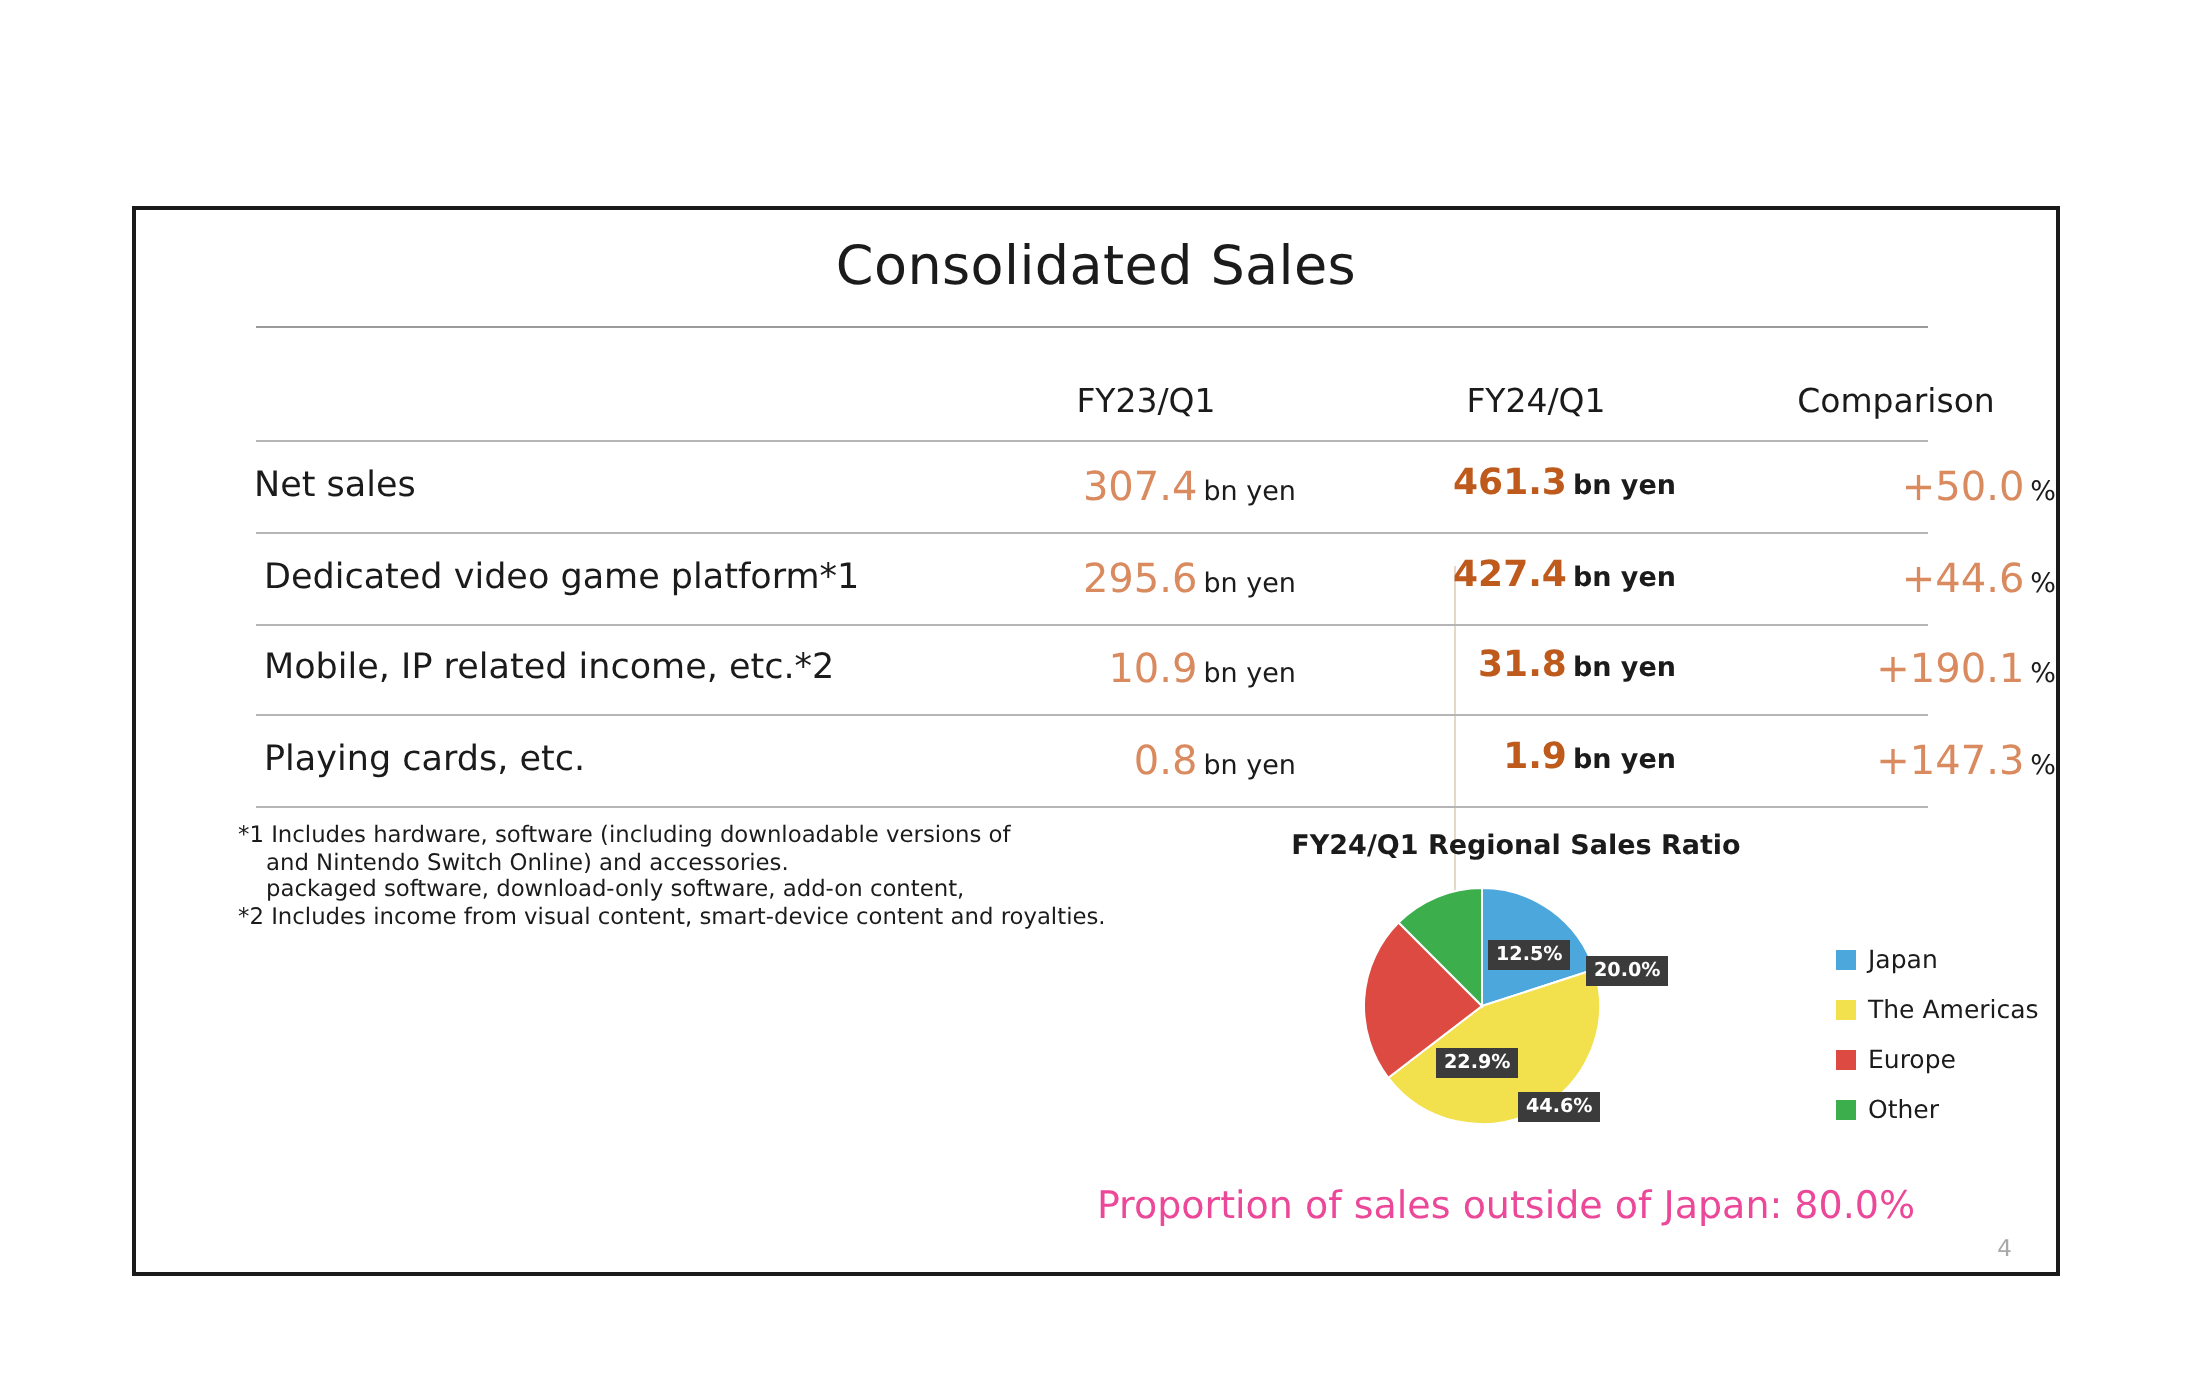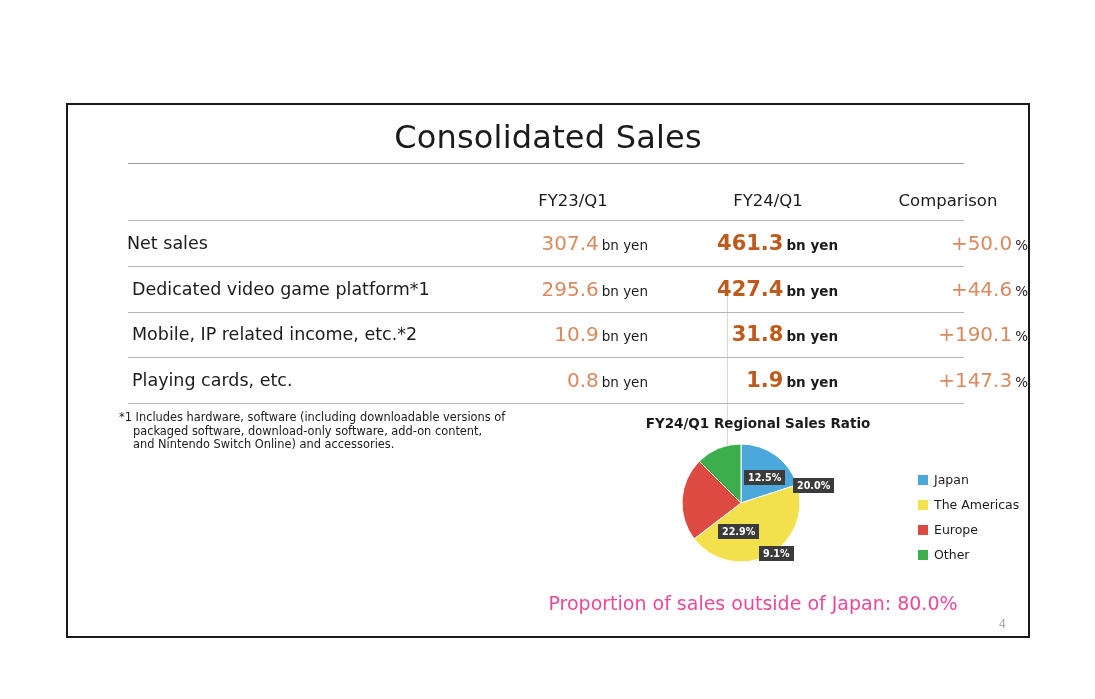--- a/index.html
+++ b/index.html
@@ -28,21 +28,21 @@
     box-sizing: border-box;
   }
 
   
   #slide-title {
     position: absolute;
     left: 0;
     top: 13px;
     width: 100%;
     text-align: center;
-    font-size: 32px;
+    font-size: 27px;
     font-weight: 400;
     letter-spacing: 0.2px;
     color: #1b1b1b;
   }
   #title-rule {
     position: absolute;
     left: 60px;
     top: 58px;
     width: 836px;
     height: 1px;
@@ -109,21 +109,21 @@
   .c-fy24 { left: 570px; width: 200px; text-align: right; }
   .c-comp { left: 745px; width: 215px; text-align: right; }
 
   .num {
     font-size: 20px;
     color: #d98a5e;
   }
   .num.strong {
     font-weight: bold;
     color: #bd5a1c;
-    font-size: 21px;
+    font-size: 18px;
   }
   .unit {
     font-size: 13.5px;
     color: #1b1b1b;
     margin-left: 3px;
   }
   .unit.strong { font-weight: bold; }
   .c-fy23 .unit, .c-comp .unit { font-weight: normal; }
   .c-comp .num { color: #d98a5e; }
 
@@ -311,40 +311,41 @@
       <div class="cell c-comp">
         <span class="num">+147.3</span><span class="unit">%</span>
       </div>
       <div class="rowline" style="top:43px;"></div>
     </div>
 
   </div>
 
   <div id="footnotes">
     <div class="fn-line">*1 Includes hardware, software (including downloadable versions of</div>
+    <div class="fn-line indent">and Nintendo Switch Online) and accessories.</div>
     <div class="fn-line indent">packaged software, download-only software, add-on content,</div>
-    <div class="fn-line indent">and Nintendo Switch Online) and accessories.</div>
+    <div class="fn-line">*2 Includes income from visual content, smart-device content and royalties.</div>
   </div>
 
 
   <div id="chart-block">
     <div id="chart-title">FY24/Q1 Regional Sales Ratio</div>
 
     <div id="pie-wrap">
       <svg id="pie-svg" width="120" height="120" viewBox="0 0 120 120">
         <g id="pie-slices">
             <path d="M 60 60 L 60.00000000000001 1 A 59 59 0 0 1 116.11233446141406 41.76799733187811 Z" fill="#4ca7dd" stroke="#ffffff" stroke-width="1"></path>
             <path d="M 60 60 L 116.11233446141406 41.76799733187811 A 59 59 0 0 1 13.154566479777714 95.86788756398171 Z" fill="#f2e04c" stroke="#ffffff" stroke-width="1"></path>
             <path d="M 60 60 L 13.154566479777714 95.86788756398171 A 59 59 0 0 1 18.280699909993686 18.2806999099937 Z" fill="#dc4a41" stroke="#ffffff" stroke-width="1"></path>
             <path d="M 60 60 L 18.280699909993686 18.2806999099937 A 59 59 0 0 1 59.999999999999986 1 Z" fill="#3cae4c" stroke="#ffffff" stroke-width="1"></path>
           </g>
       </svg>
 
       <div class="pie-label" id="lbl-japan">20.0%</div>
-      <div class="pie-label" id="lbl-amer">9.1%</div>
+      <div class="pie-label" id="lbl-amer">44.6%</div>
       <div class="pie-label" id="lbl-eur">22.9%</div>
       <div class="pie-label" id="lbl-other">12.5%</div>
     </div>
 
     <div id="legend">
       <div class="leg-item">
         <span class="leg-sw" style="background: rgb(76, 167, 221);"></span>
         <span>Japan</span>
       </div>
       <div class="leg-item">

